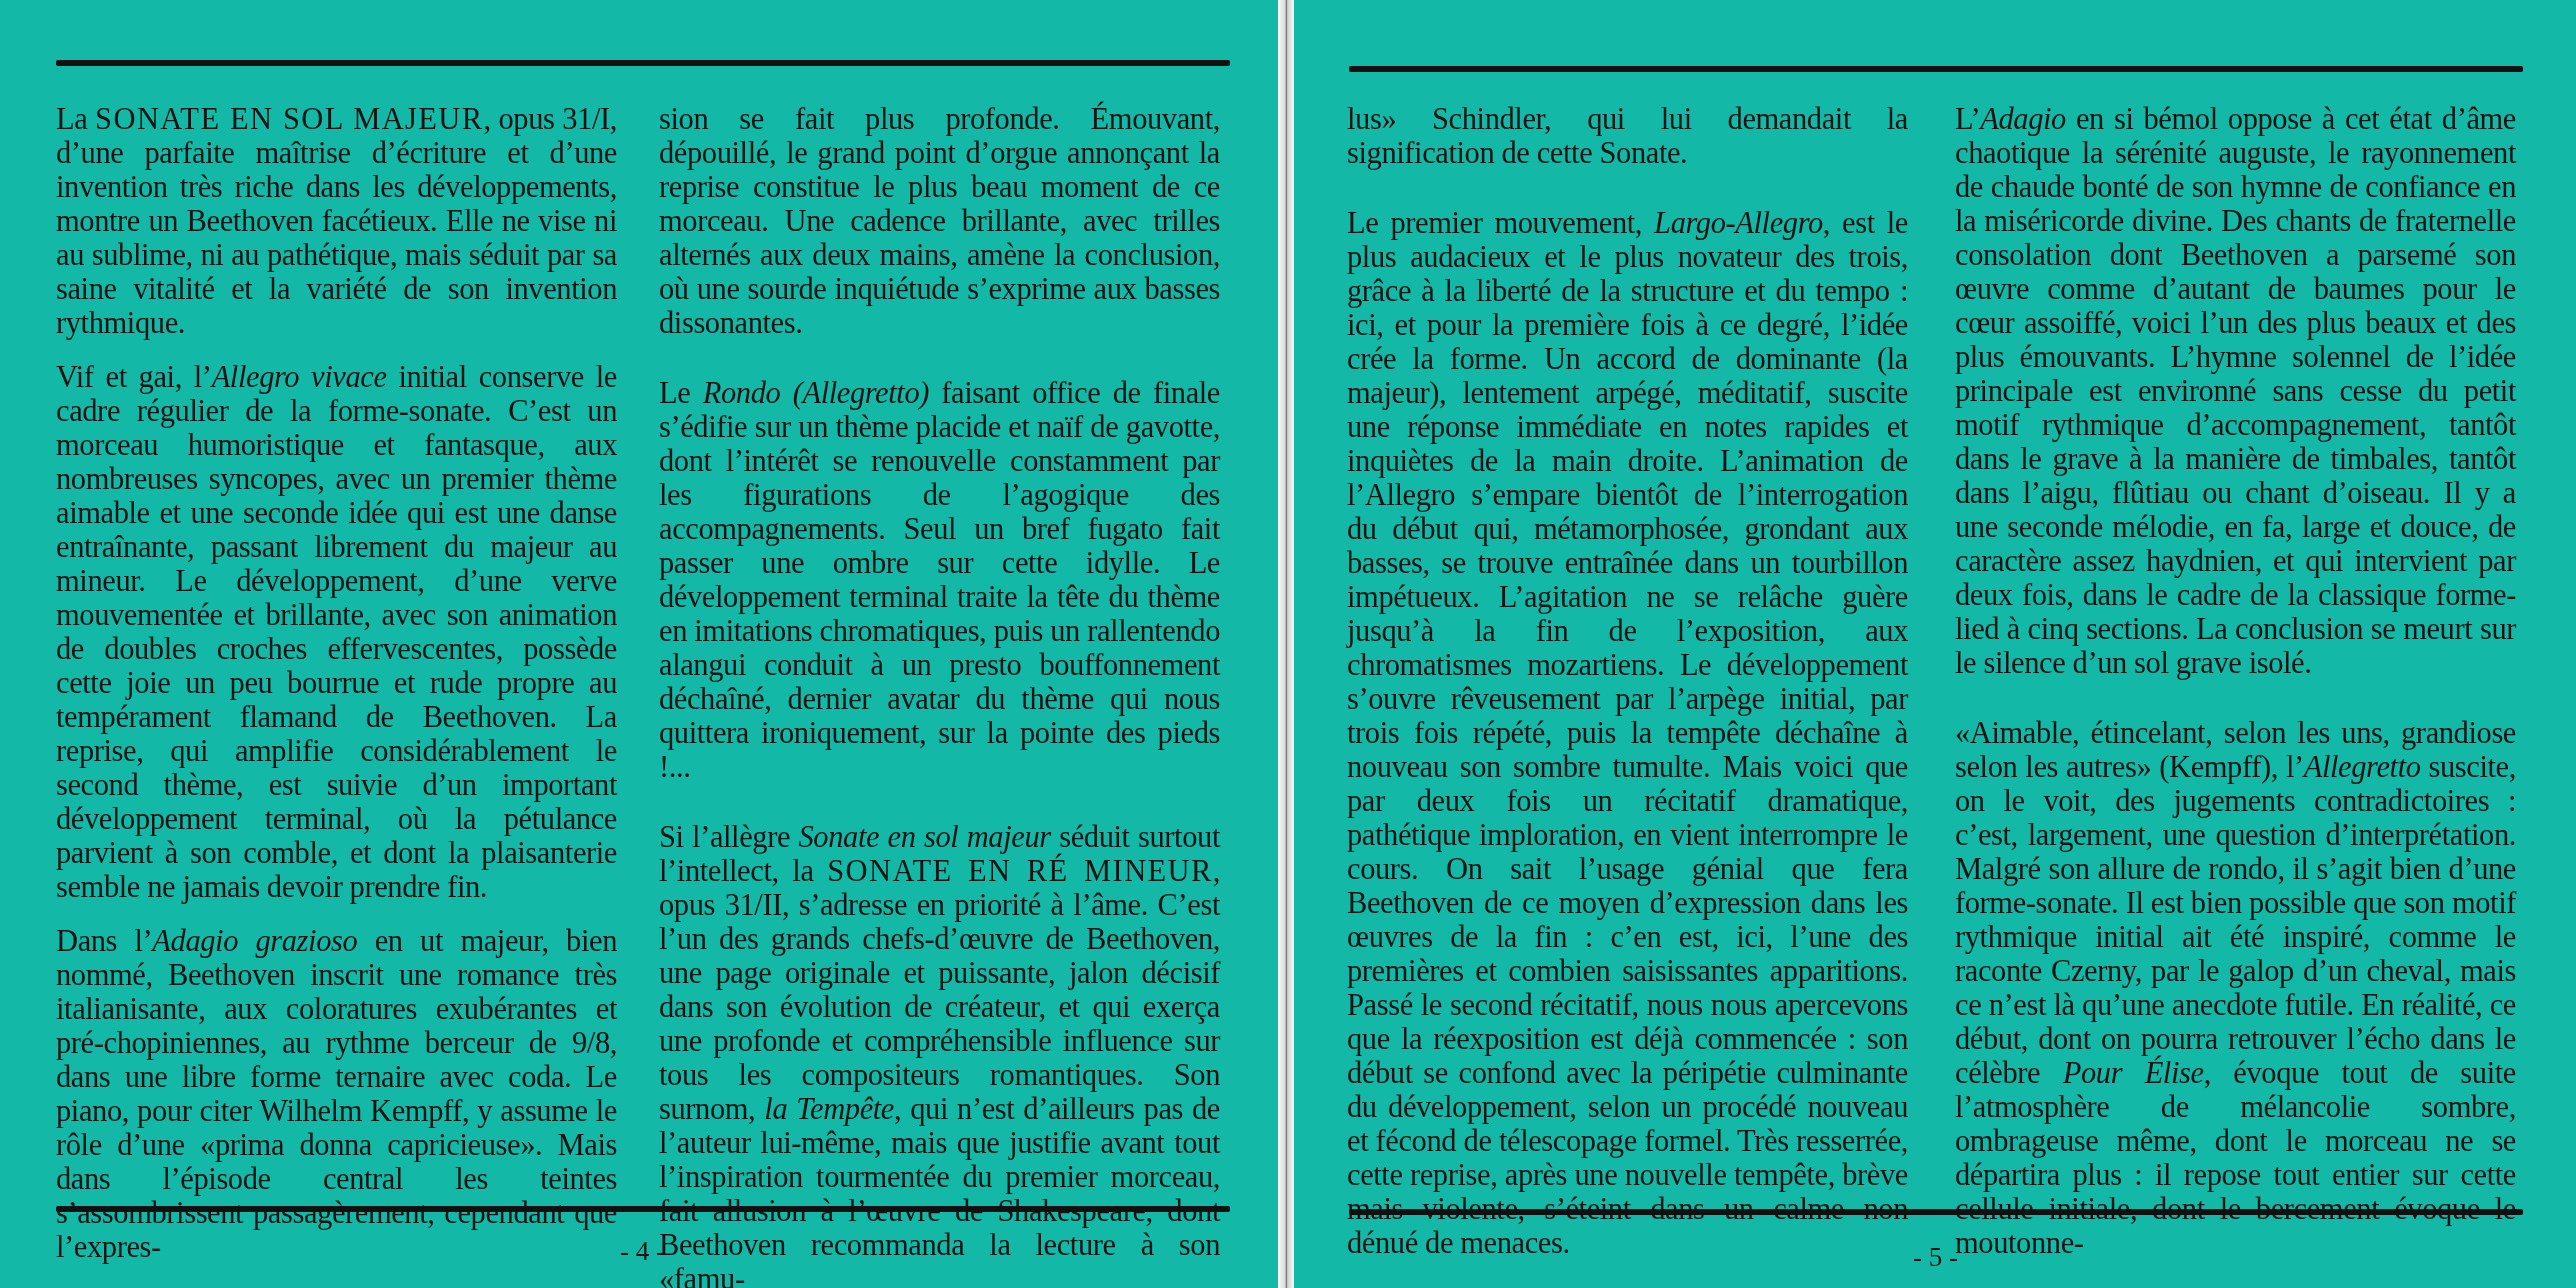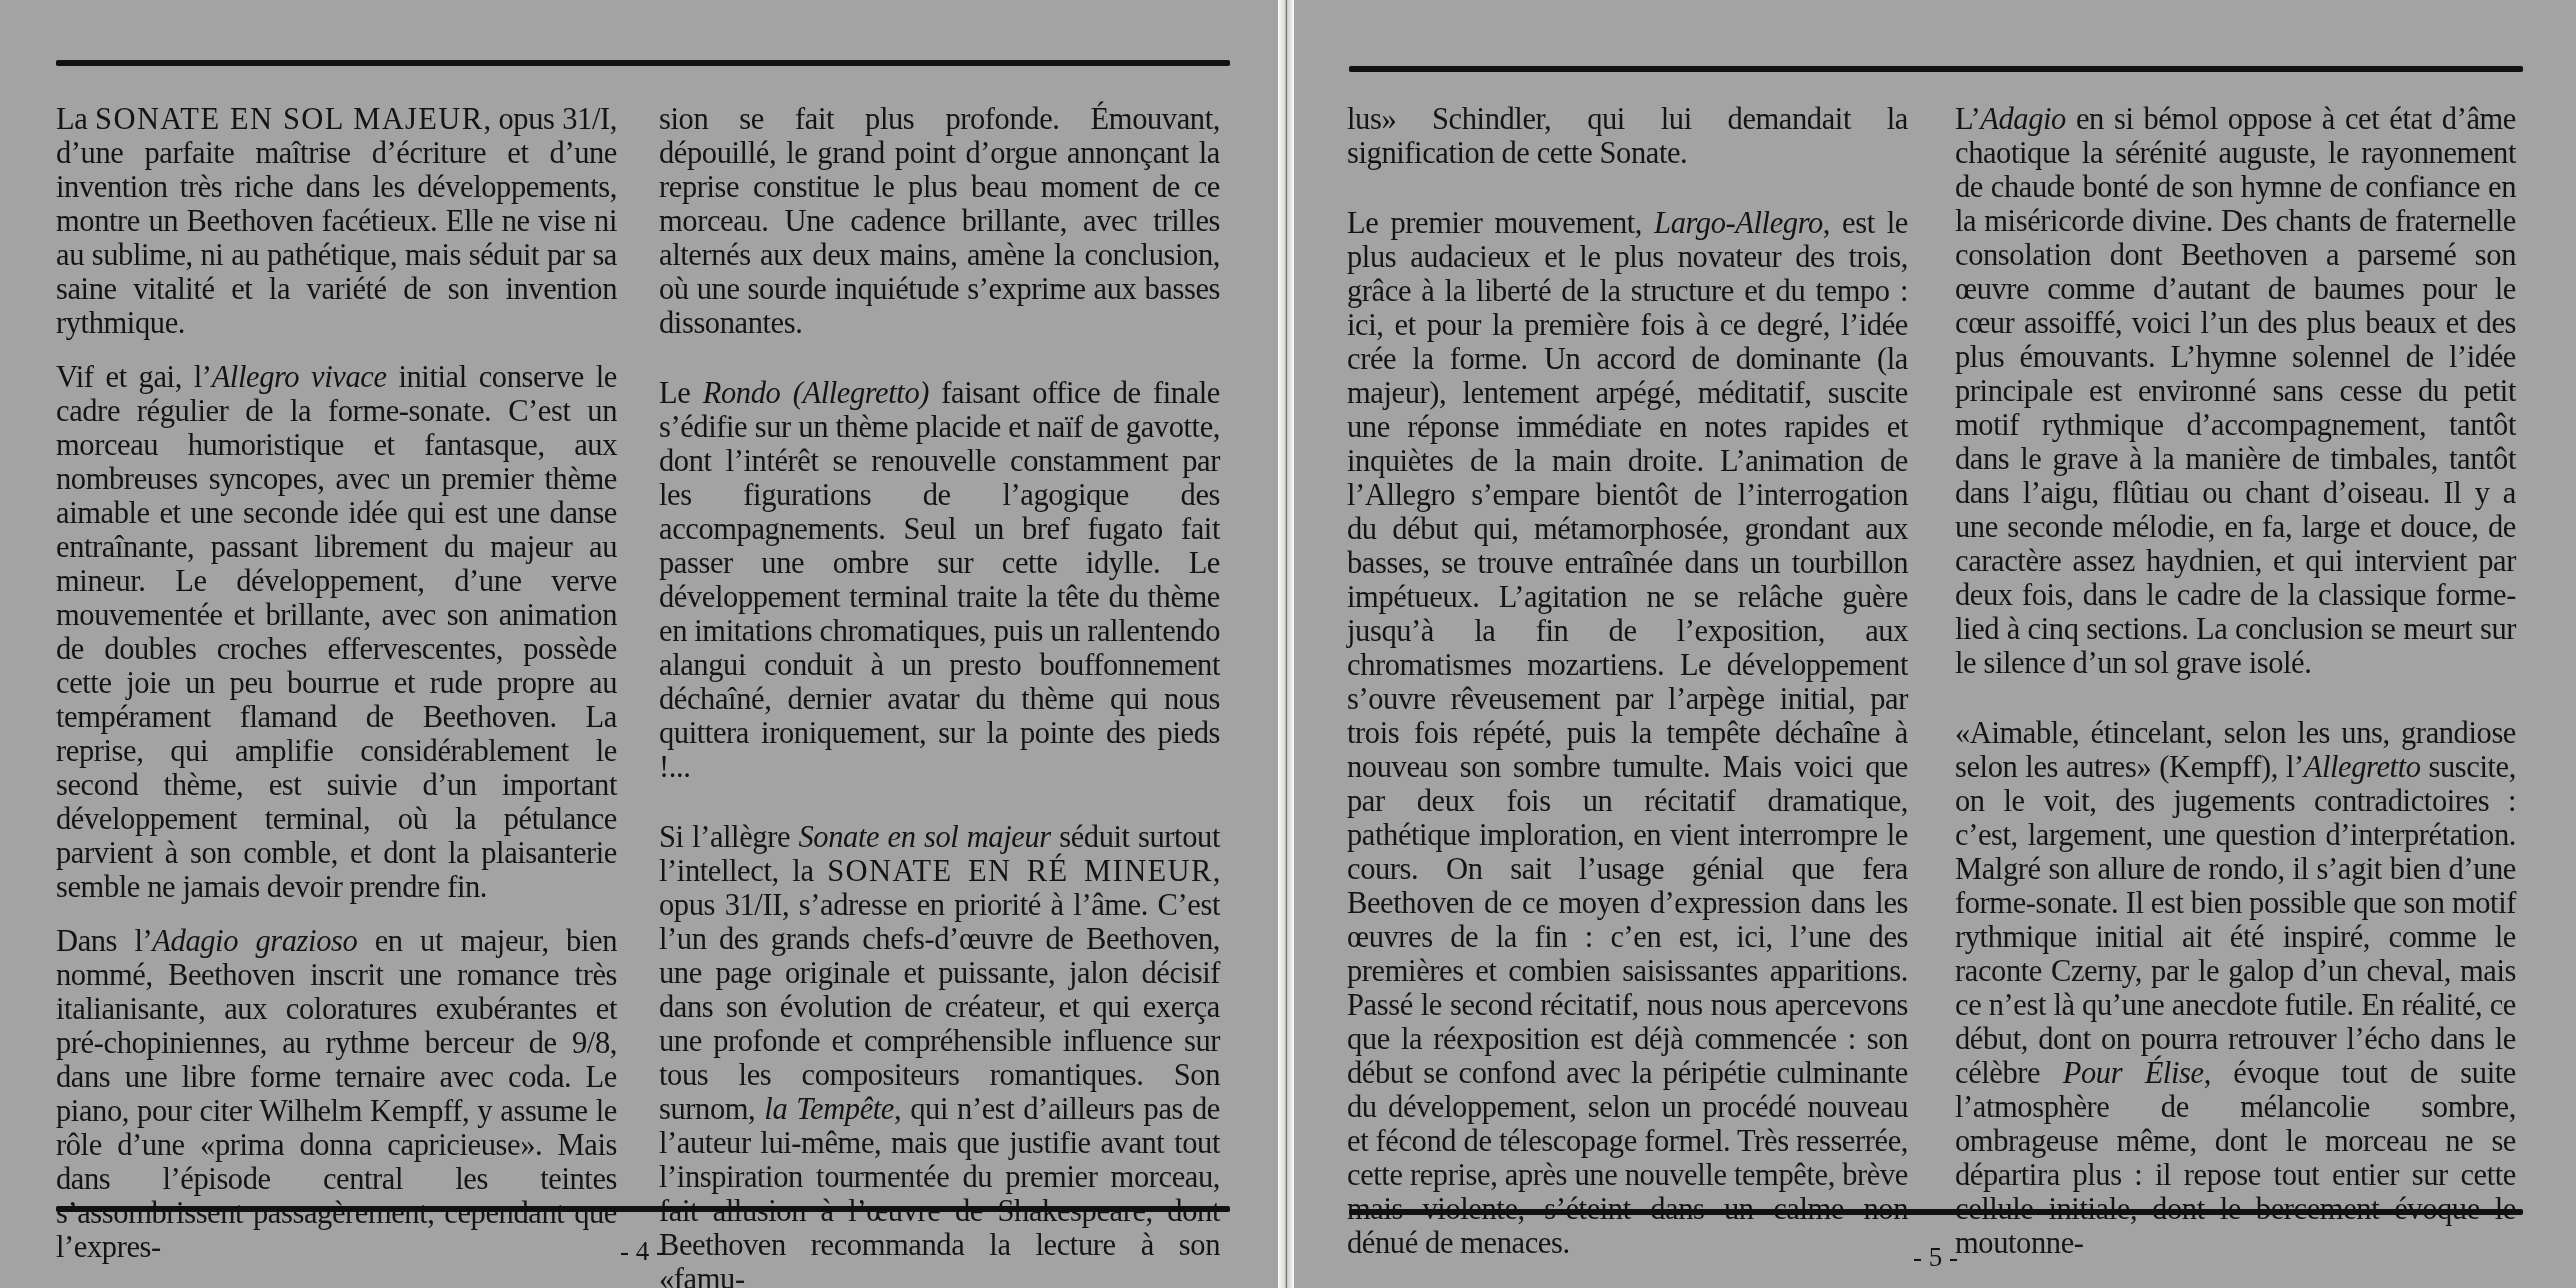--- a/index.html
+++ b/index.html
@@ -4,21 +4,21 @@
   <style>
     html, body { margin: 0; padding: 0; }
     body {
       width: 2576px; height: 1288px; overflow: hidden;
       background: #f7f7f5;
       font-family: "Liberation Serif", "DejaVu Serif", serif;
       color: #141414;
       position: relative;
     }
     .spread { position: absolute; inset: 0; }
-    .page { position: absolute; top: 0; height: 1288px; background: #a3a3a3; }
+    .page { position: absolute; top: 0; height: 1288px; background: #14b8a6; }
     .page.left { left: 0; width: 1287px; }
     .page.right { left: 1287px; width: 1289px; }
     .fold {
       position: absolute; left: 1278px; top: 0; width: 16.4px; height: 1288px;
       background: linear-gradient(to right, #fbfbfa 0%, #d8d8d6 45%, #6a6a6a 52%, #cfcfcd 60%, #fbfbfa 100%);
     }
     .rule { position: absolute; height: 6.4px; background: #111; border-radius: 1.8px; }
     .rule.top-left { left: 56px; width: 1174px; top: 60px; }
     .rule.bot-left { left: 56px; width: 1174px; top: 1206px; }
     .rule.top-right { left: 1349px; width: 1174px; top: 66px; }

